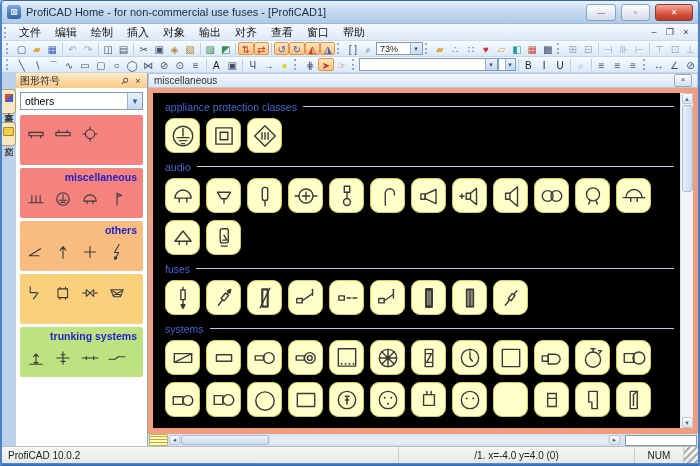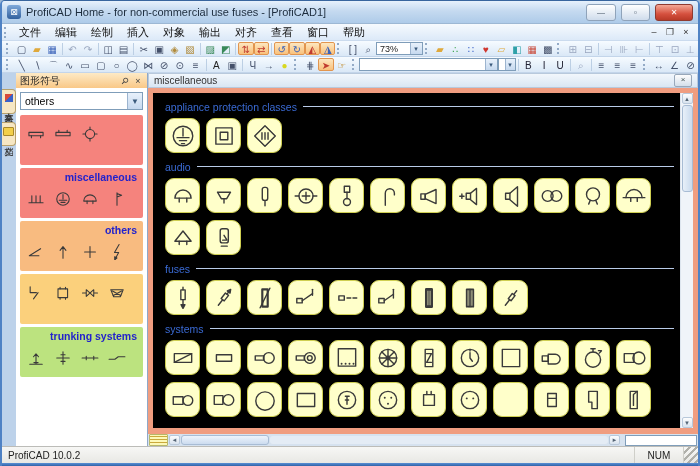--- a/index.html
+++ b/index.html
@@ -710,17 +710,18 @@
         <div class="hthumb"></div>
         <div class="htrack"></div>
         <div class="harr">►</div>
         <div class="wbox"></div>
       </div>
     </div>
   </div>
 
   <div class="status">
     <span class="s-left">ProfiCAD 10.0.2</span>
+    <span class="scell s-pos">/1.  x=-4.0  y=4.0 (0)</span>
     <span class="scell s-num">NUM</span>
     <span class="scell s-grip"></span>
   </div>
   <div class="bstrip"></div>
 </div>
 
 </body></html>

